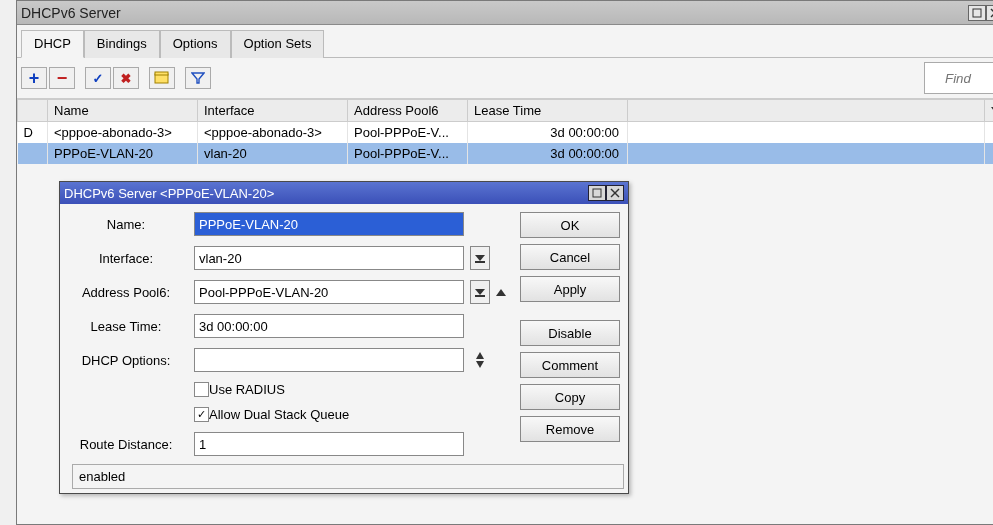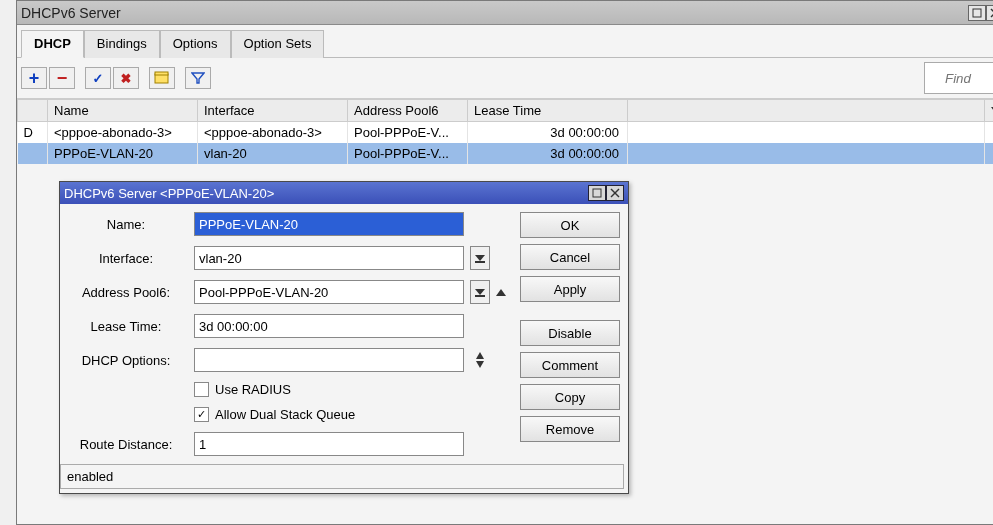--- a/index.html
+++ b/index.html
@@ -48,21 +48,20 @@
     border-bottom:none;
     margin-right:0;
     background:#e8e8e8;
     cursor:pointer;
     position:relative;
     top:1px;
   }
   .tab.active {
     background:#f4f4f4;
     border-bottom:1px solid #f4f4f4;
-    font-weight:bold;
   }
   .toolbar {
     display:flex; align-items:center;
     padding:4px;
     gap:2px;
     border-bottom:1px solid #ccc;
   }
   .toolbtn {
     width:26px; height:22px;
     border:1px solid #aaa;
@@ -165,21 +164,21 @@
   }
   .arrow-down {
     width:0;height:0;border-left:5px solid transparent;border-right:5px solid transparent;border-top:7px solid #333;
   }
   .updown {
     display:flex; flex-direction:column; gap:2px; align-items:center;
   }
   .updown .arrow-up, .updown .arrow-down { border-left-width:4px; border-right-width:4px;}
   .checkbox-row {
     grid-column:2 / span 3;
-    display:flex; align-items:center; gap:6px;
+    display:flex; align-items:center; 
   }
   .cbx {
     width:15px; height:15px;
     border:1px solid #888; background:#fff;
     display:flex; align-items:center; justify-content:center;
     font-size:11px;
   }
   .side-btns {
     width:100px;
     display:flex; flex-direction:column;
@@ -191,21 +190,21 @@
     background:linear-gradient(#f8f8f8,#e2e2e2);
     cursor:pointer;
     font-size:13px;
   }
   .side-gap { height:6px; }
   .dlg-status {
     border-top:1px solid #bbb;
     padding:4px 6px;
     font-size:13px;
     border:1px solid #aaa;
-    margin:0 4px 4px 0;
+    margin:0 4px 4px 12px;
     background:#f4f4f4;
   }
   .th-drop {
     width:20px;
   }
   svg { display:block; }
 </style>
 </head>
 <body>
 

